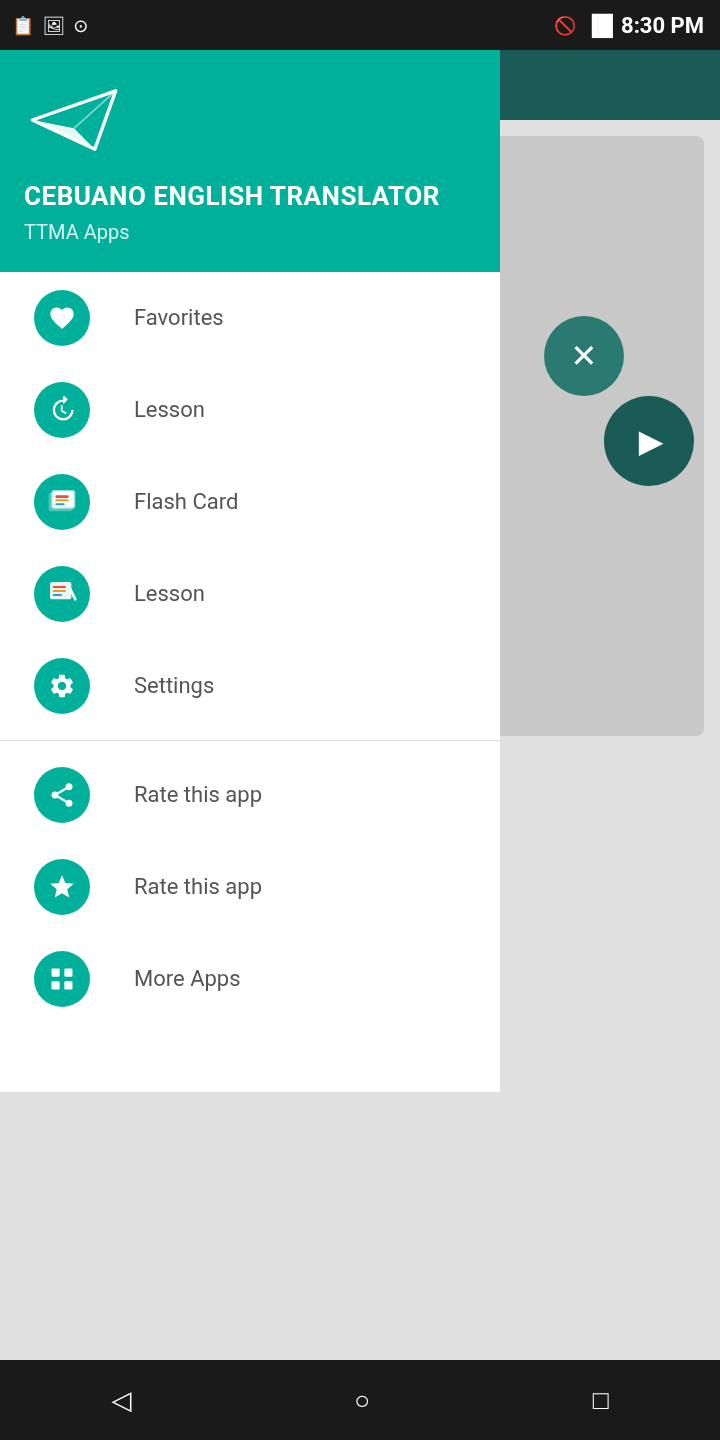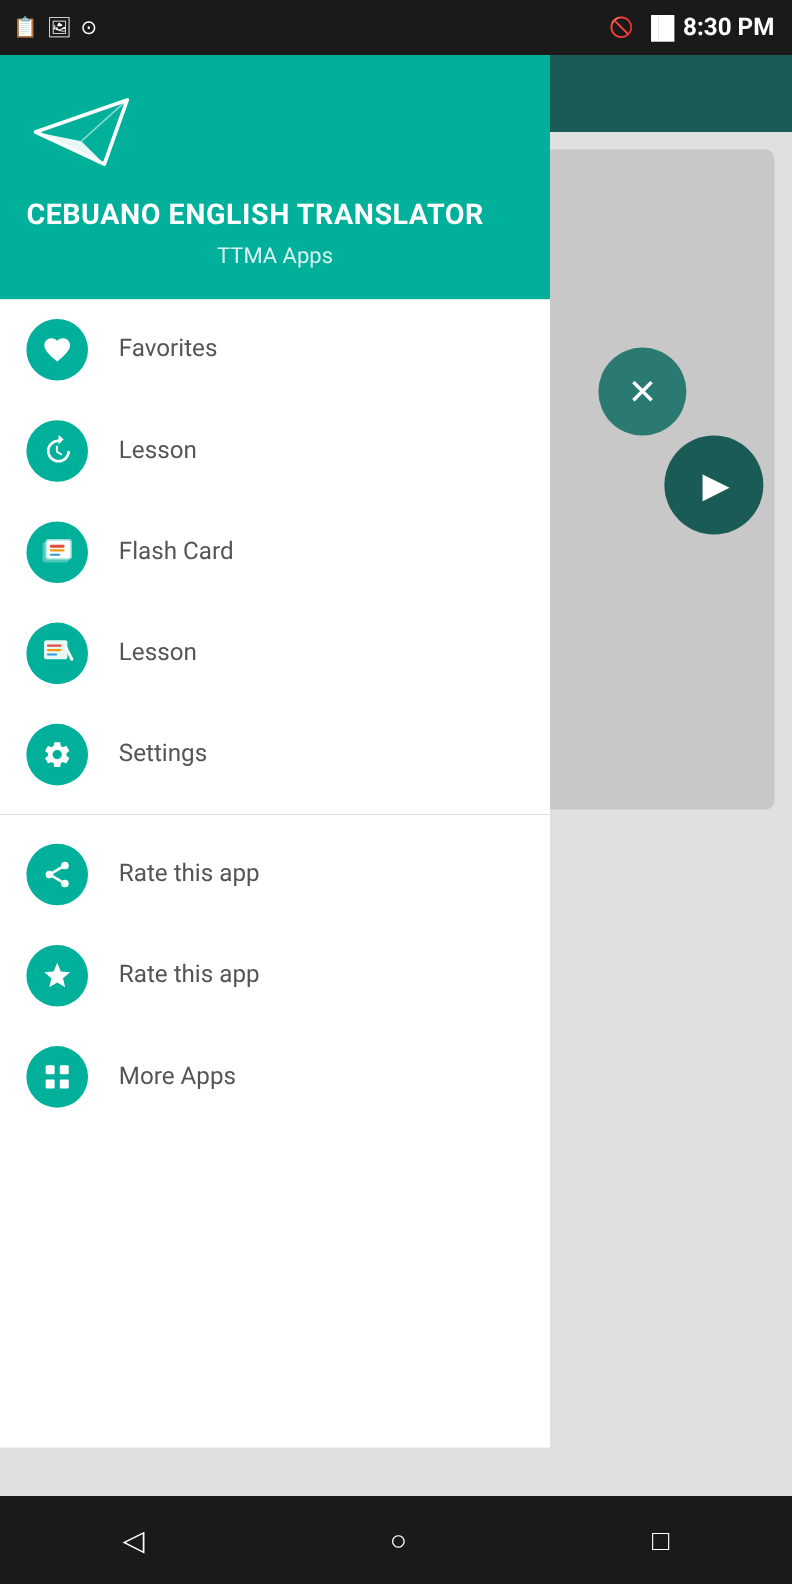--- a/index.html
+++ b/index.html
@@ -126,21 +126,21 @@
       color: white;
       font-size: 26px;
     }
 
     
     .drawer {
       position: absolute;
       top: 50px;
       left: 0;
       width: 500px;
-      height: 1266px;
+      height: 1042px;
       background: white;
       z-index: 50;
       display: flex;
       flex-direction: column;
     }
 
     
     .drawer-header {
       background: #00b09b;
       padding: 30px 24px 28px 24px;
@@ -160,34 +160,33 @@
       color: white;
       font-size: 26px;
       font-weight: 700;
       letter-spacing: 0.5px;
       line-height: 1.3;
     }
     .drawer-author {
       color: rgba(255,255,255,0.85);
       font-size: 20px;
       margin-top: 6px;
-      text-align: center;
     }
 
     
     .drawer-menu {
       flex: 1;
       overflow: hidden;
     }
     .menu-item {
       display: flex;
       align-items: center;
-      padding: 18px 24px;
+      padding: 18px 34px;
       cursor: pointer;
-      gap: 28px;
+      gap: 44px;
     }
     .menu-icon-circle {
       width: 56px;
       height: 56px;
       background: #00b09b;
       border-radius: 50%;
       display: flex;
       align-items: center;
       justify-content: center;
       flex-shrink: 0;

